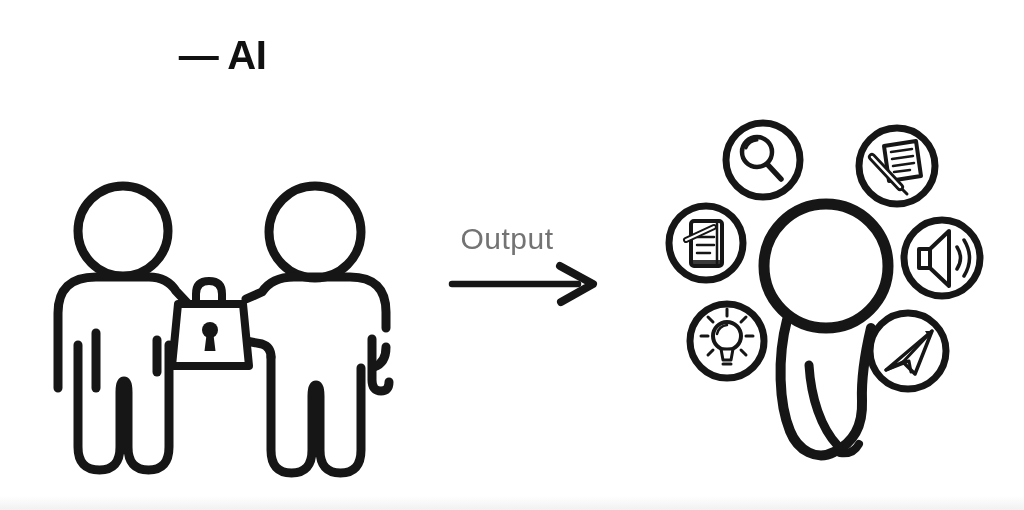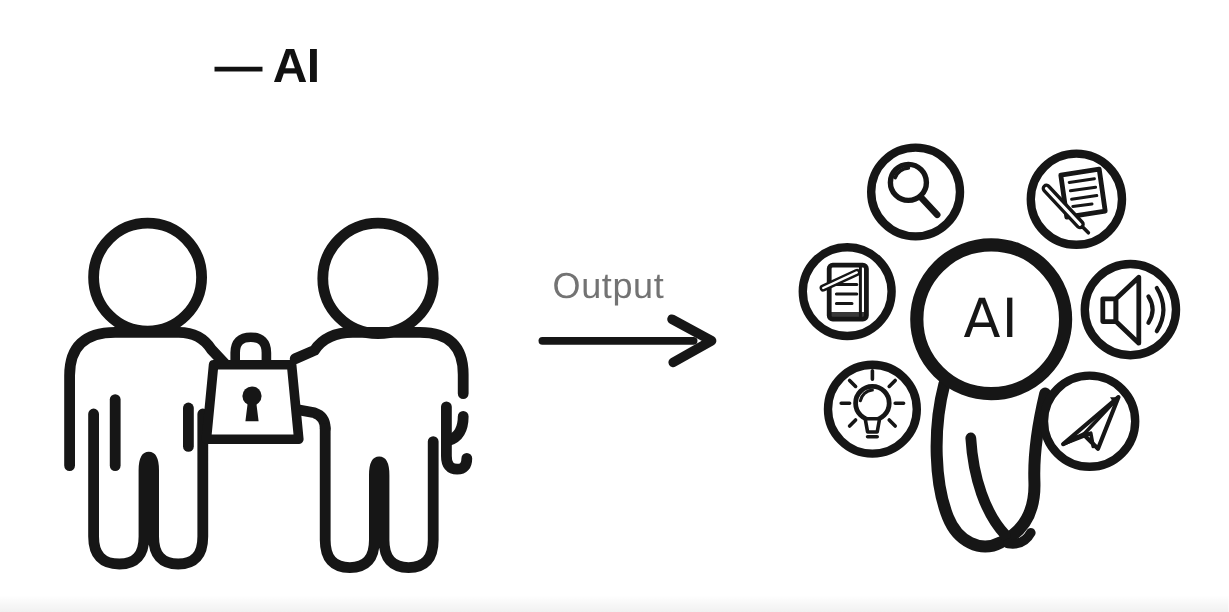--- a/index.html
+++ b/index.html
@@ -129,16 +129,15 @@
 
     <g>
       <circle class="ink fillw" cx="908" cy="351" r="38" stroke-width="7"></circle>
       <path class="ink fillw" stroke-width="3.5" d="M 886 370 L 932 331 L 915 374 L 903 362 Z"></path>
       <path class="ink" stroke-width="3" d="M 932 331 L 903 362 M 886 370 L 909 361 M 909 361 L 911 372"></path>
       <path d="M 925 331 L 932 331 L 930 339 Z" fill="#161616"></path>
     </g>
   </svg>
 
   <div class="output-label">Output</div>
-  <div class="ai-label">AI</div>
 
   <div class="bottom-shade"></div>
 </div>
 
 </body></html>

